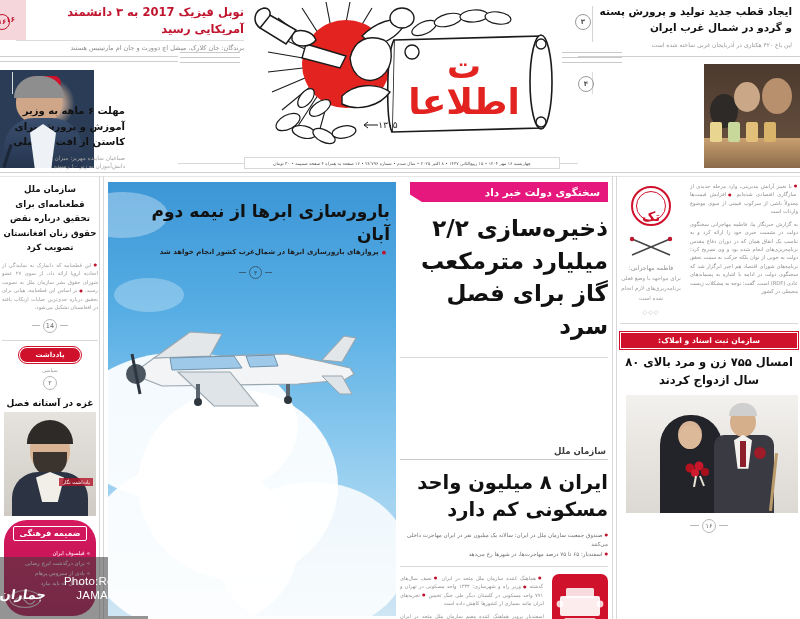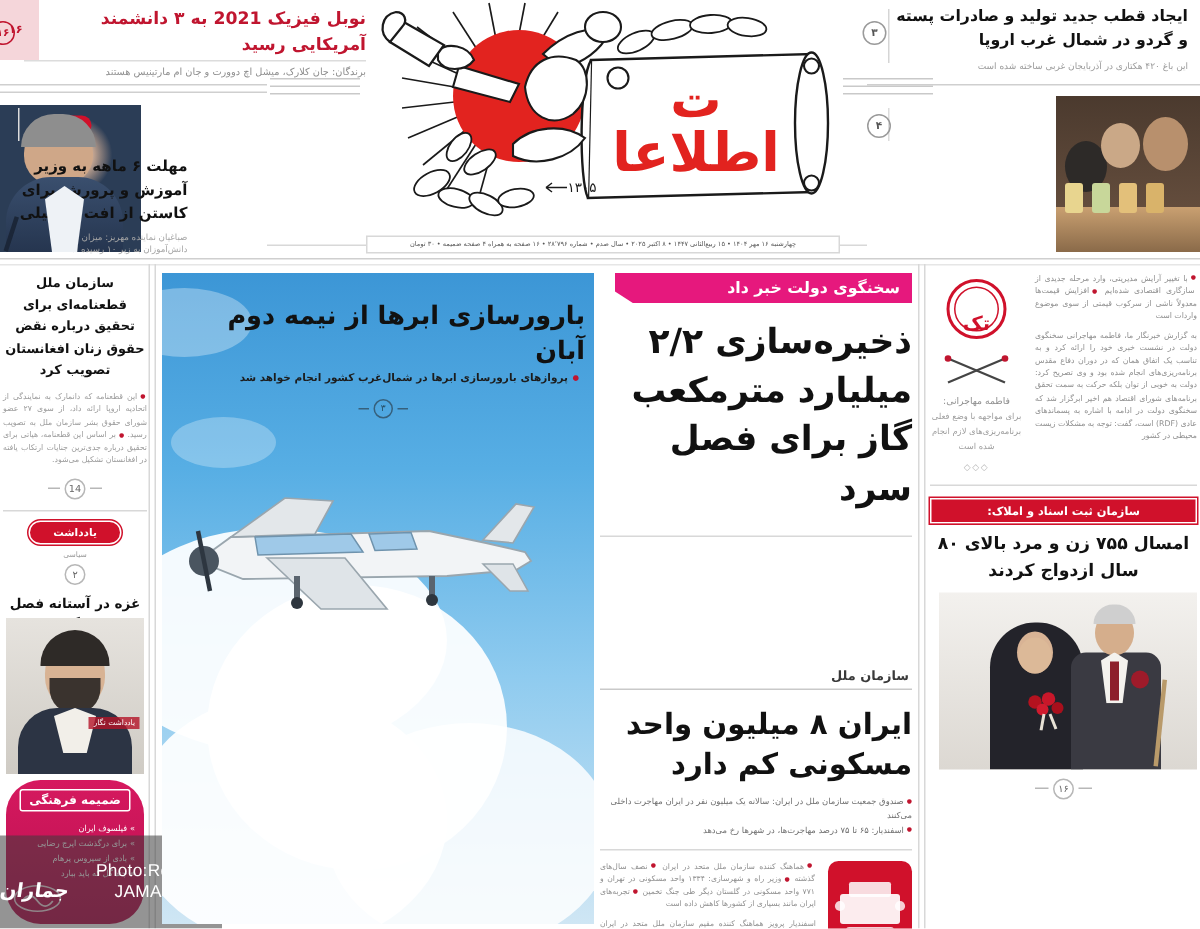--- a/index.html
+++ b/index.html
@@ -522,21 +522,21 @@
 <div id="page">
 
   <div class="top-strip">
 
     <div class="corner-pink">
       <span>۱۶</span>
     </div>
 
     <div class="page-badge badge-nobel">۱۶</div>
     <div class="teaser-nobel">
-      <div class="t-head">نوبل فیزیک 2021 به ۳ دانشمند آمریکایی رسید</div>
+      <div class="t-head">نوبل فیزیک 2017 به ۳ دانشمند آمریکایی رسید</div>
       <div class="t-sub">برندگان: جان کلارک، میشل اچ دوورت و جان ام مارتینیس هستند</div>
     </div>
 
     <div class="hr-thin-a"></div>
     <div class="hr-thin-b"></div>
     <div class="hr-top-right"></div>
 
     <div class="photo-minister">
       <div class="pm-shirt"></div>
         <div class="pm-hair"></div>
@@ -628,21 +628,21 @@
     </div>
     <div class="masthead-rules-r">
       <div></div>
         <div></div>
         <div></div>
     </div>
 
     <div class="vrule-walnut"></div>
     <div class="page-badge badge-walnut">۳</div>
     <div class="teaser-walnut">
-      <div class="t-head">ایجاد قطب جدید تولید و صادرات پسته و گردو در شمال غرب اروپا</div>
+      <div class="t-head">ایجاد قطب جدید تولید و پرورش پسته و گردو در شمال غرب ایران</div>
       <div class="t-sub">این باغ ۴۲۰ هکتاری در آذربایجان غربی ساخته شده است</div>
     </div>
 
     <div class="photo-president">
       <div class="pp-blob pp1"></div>
         <div class="pp-blob pp2"></div>
         <div class="pp-blob pp3"></div>
       <div class="pp-table"></div>
       <div class="pp-jar a"></div>
         <div class="pp-jar b"></div>

